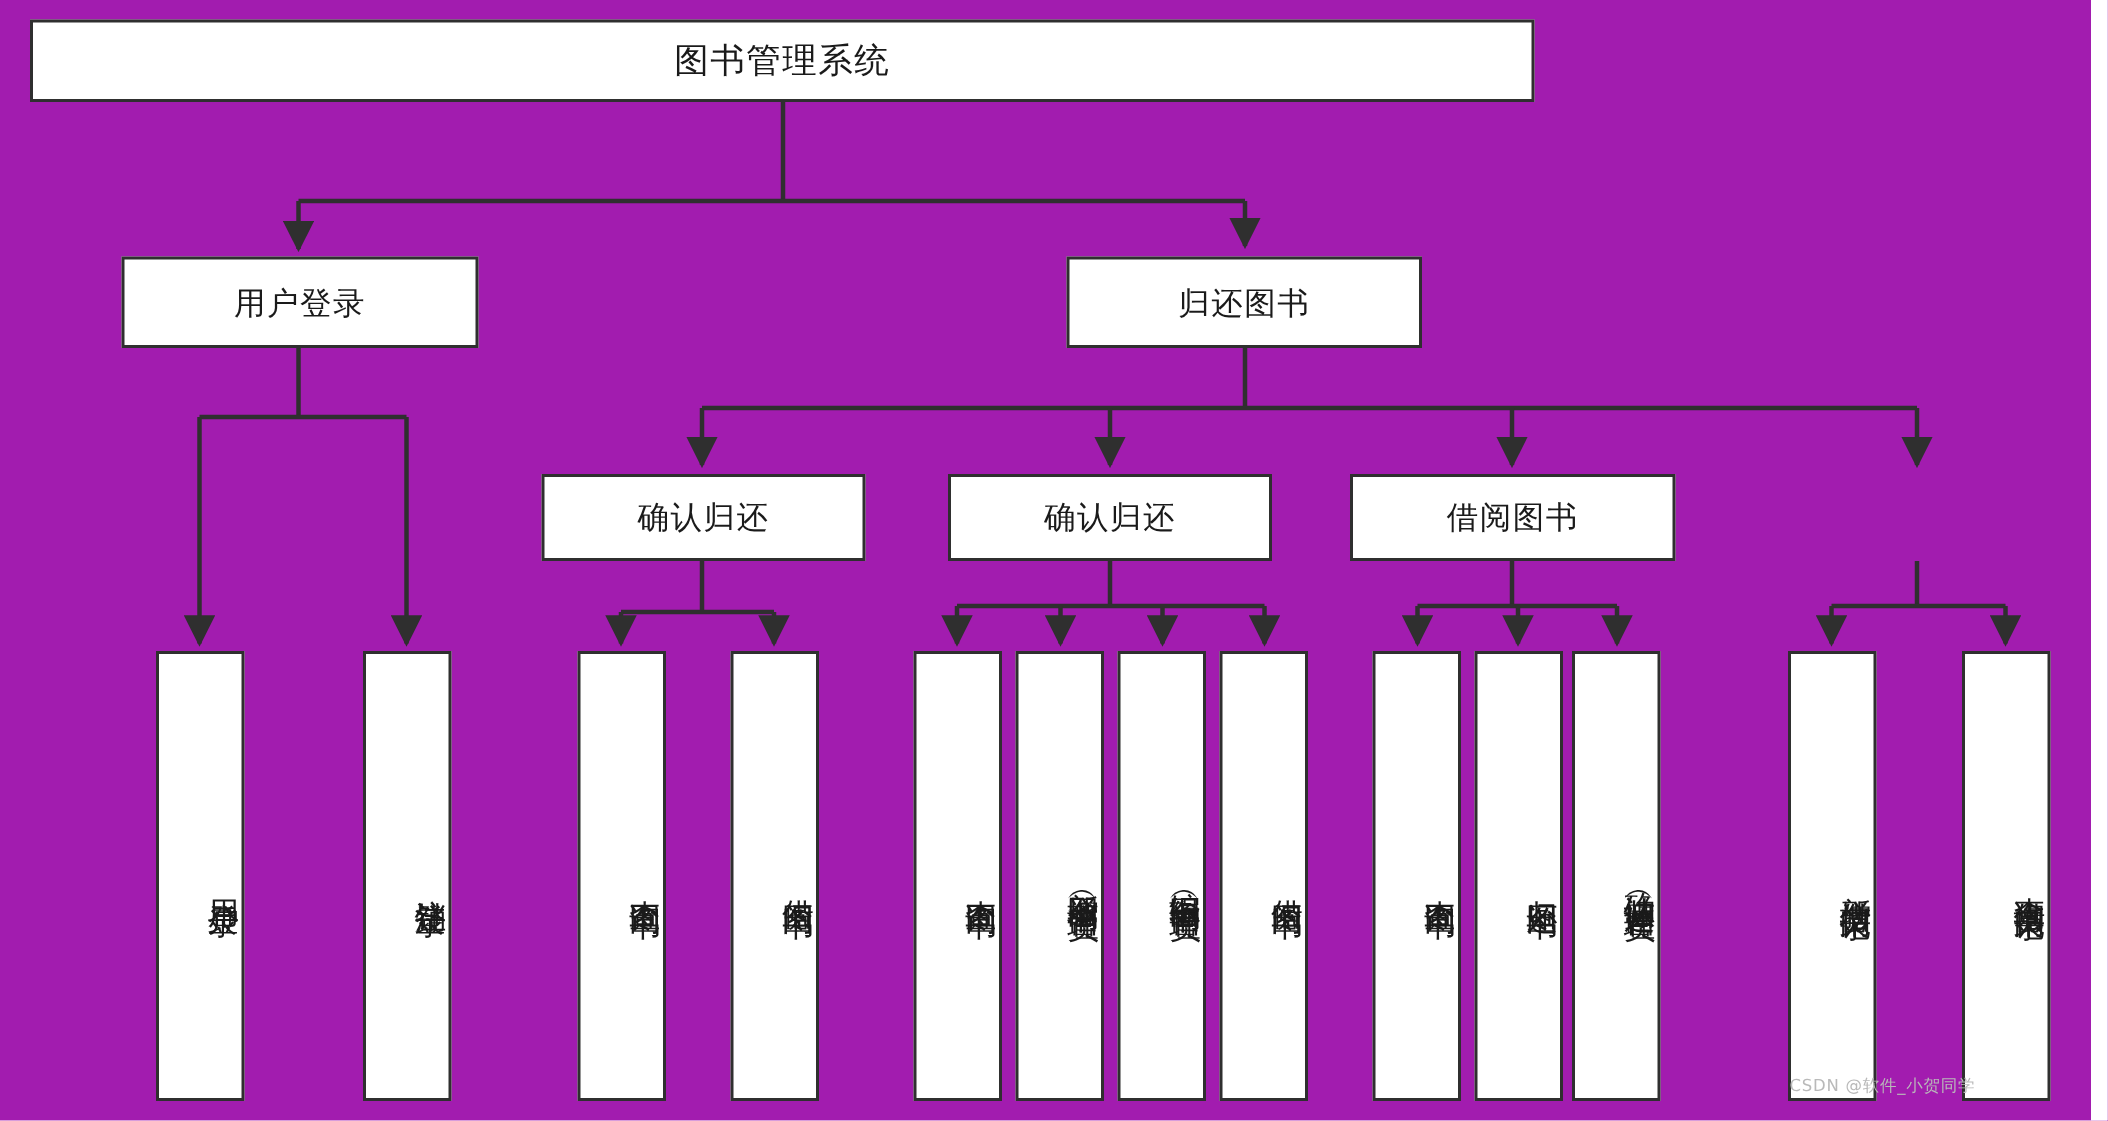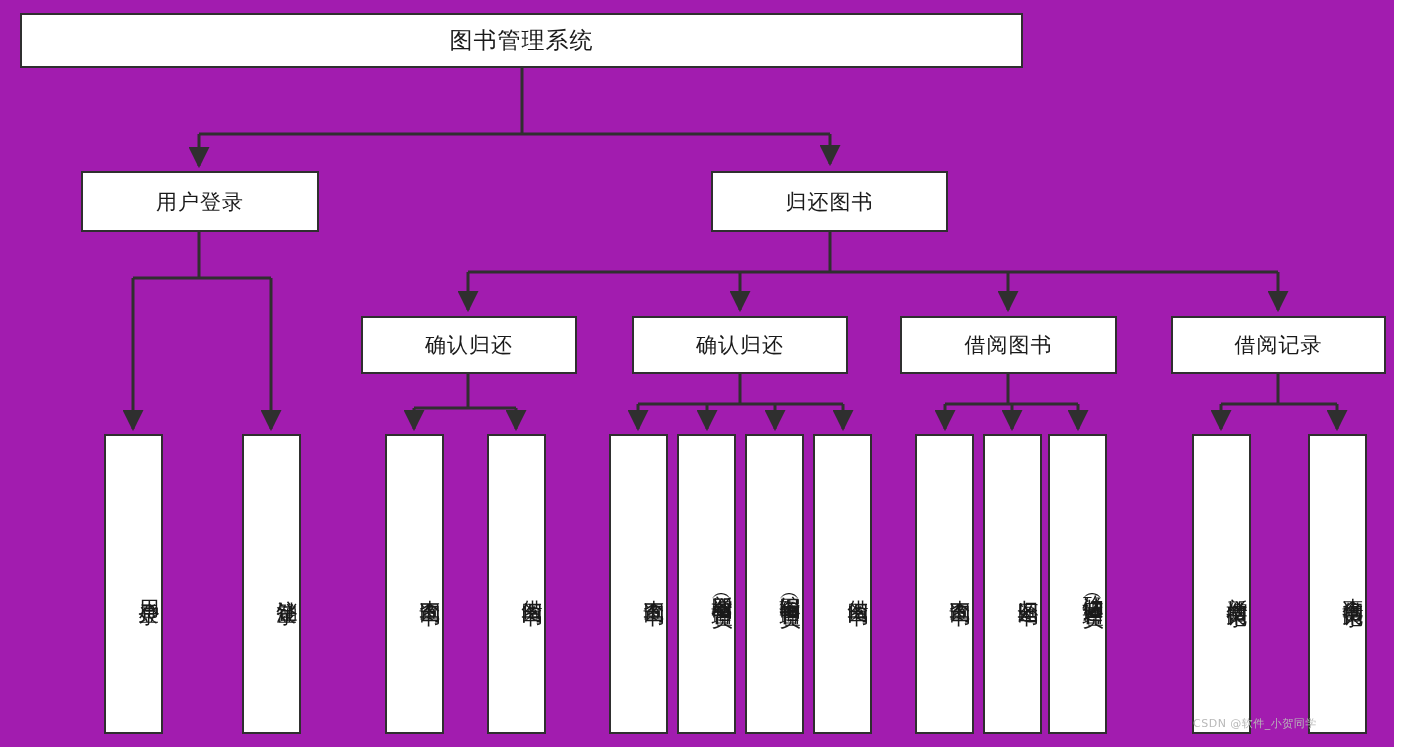--- a/index.html
+++ b/index.html
@@ -133,23 +133,20 @@
 
   <div class="node horiz" style="left:361px; top:316px; width:216px; height:58px;">
     <span>确认归还</span>
   </div>
   <div class="node horiz" style="left:632px; top:316px; width:216px; height:58px;">
     <span>确认归还</span>
   </div>
   <div class="node horiz" style="left:900px; top:316px; width:217px; height:58px;">
     <span>借阅图书</span>
   </div>
-  <div class="node horiz" style="left:1171px; top:316px; width:215px; height:58px;">
-    <span>借阅记录</span>
-  </div>
 
   <div class="node vert" style="left:104px; top:434px; width:59px; height:300px;">
     <span class="vlabel">用户登录</span>
   </div>
   <div class="node vert" style="left:242px; top:434px; width:59px; height:300px;">
     <span class="vlabel">注销登录</span>
   </div>
 
   <div class="node vert" style="left:385px; top:434px; width:59px; height:300px;">
     <span class="vlabel">查询图书</span>

